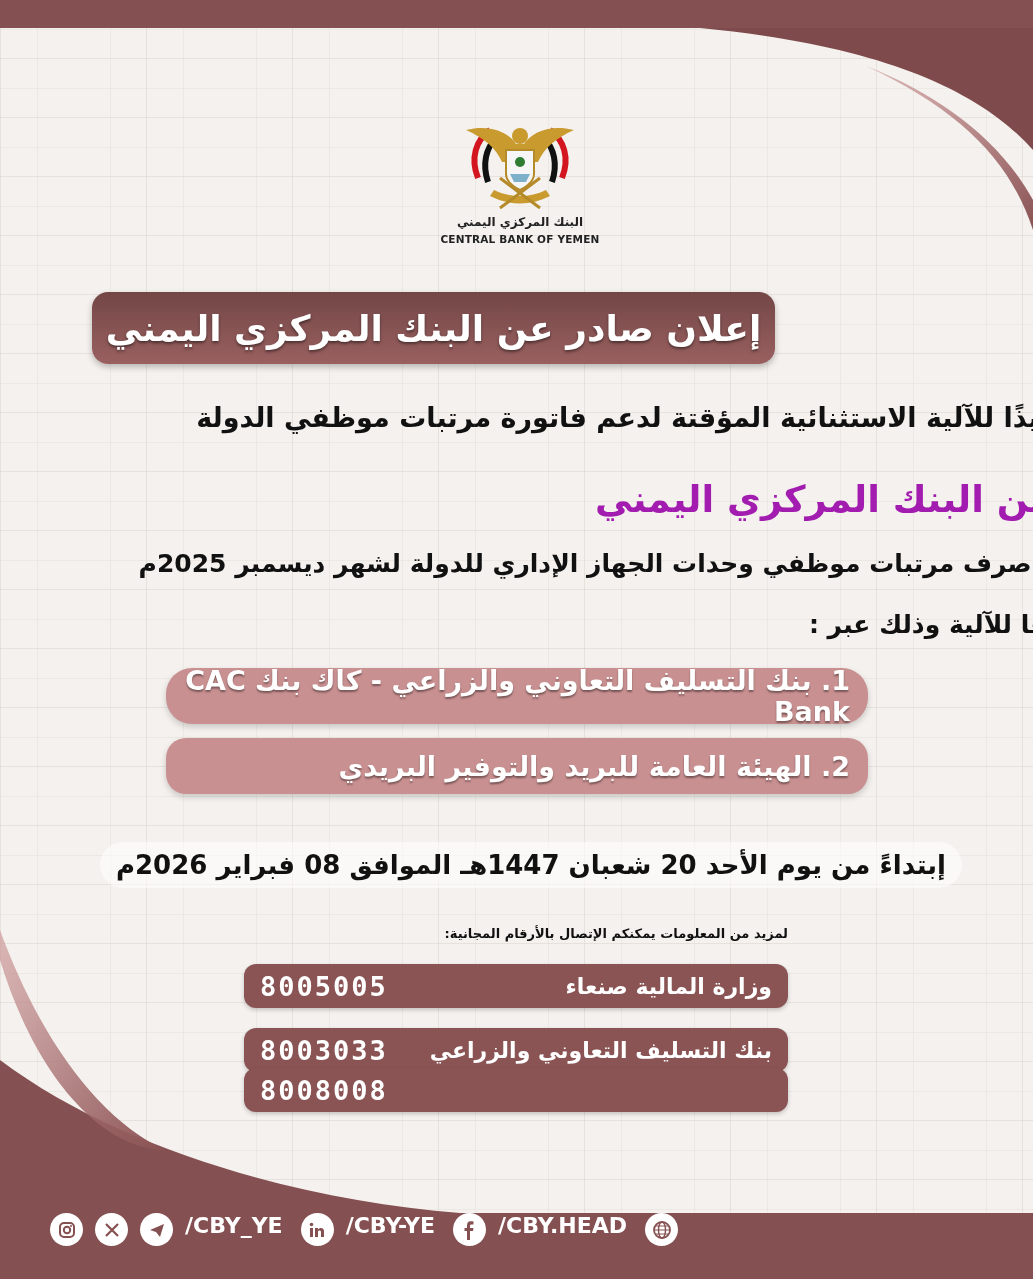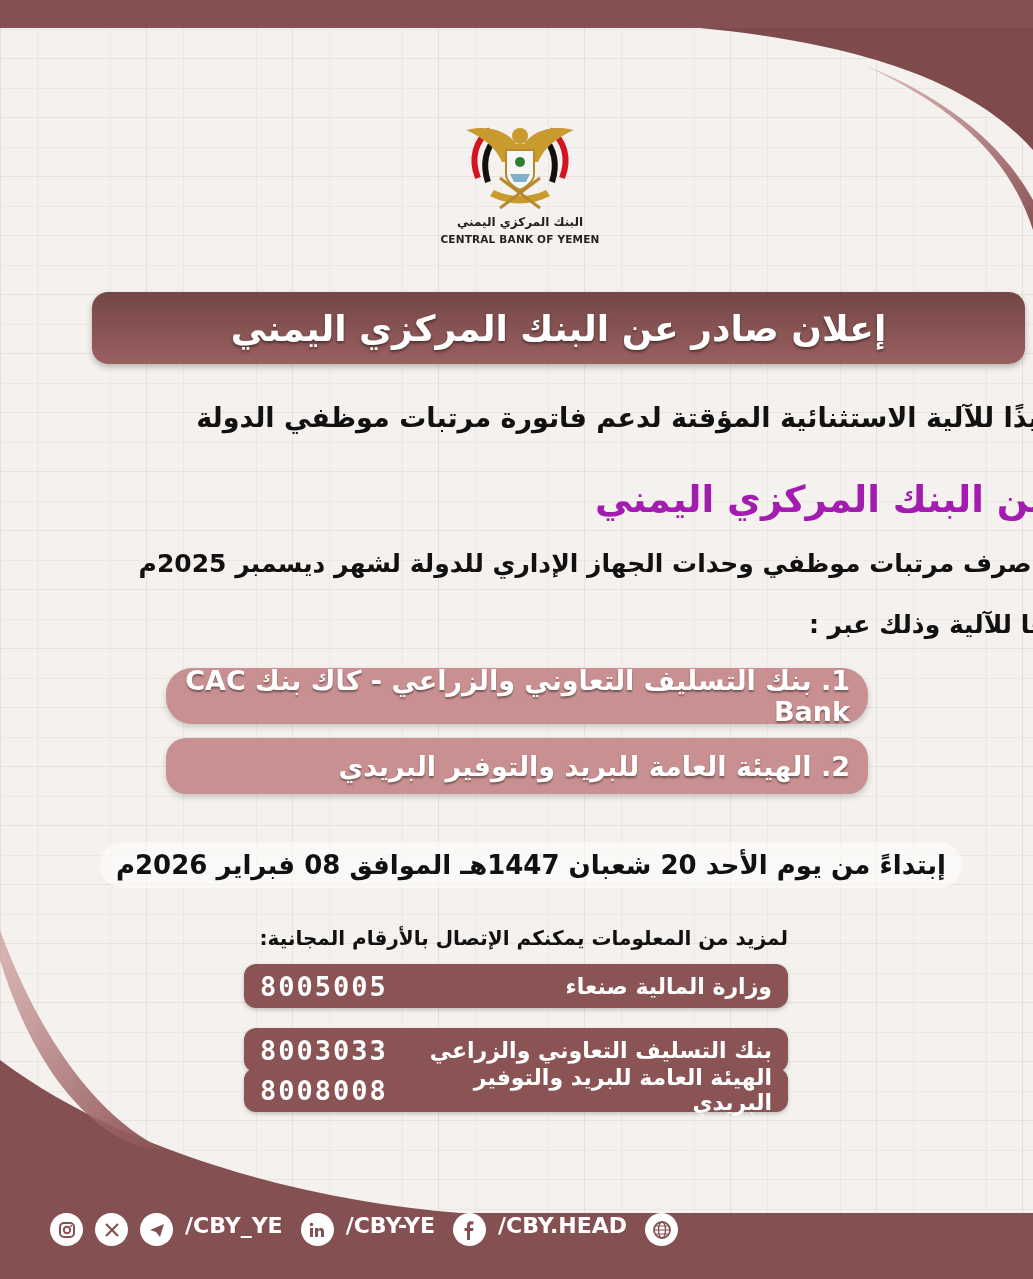--- a/index.html
+++ b/index.html
@@ -11,38 +11,38 @@
       linear-gradient(0deg, rgba(220,212,205,.55) 1px, transparent 1px),
       linear-gradient(90deg, rgba(225,218,210,.4) 1px, transparent 1px),
       linear-gradient(0deg, rgba(225,218,210,.4) 1px, transparent 1px);
     background-size:146px 118px,146px 59px,73px 236px,219px 59px;
     background-position:0 0, 0 0, 37px 20px, 12px 30px;}
   .deco{position:absolute;left:0;top:0;width:1033px;height:1279px;}
   .logo{position:absolute;left:440px;top:118px;width:160px;height:140px;text-align:center;}
   .logo svg{display:block;margin:0 auto;}
   .logo-ar{font-size:12px;font-weight:bold;color:#222;direction:rtl;margin-top:-4px;line-height:20px;}
   .logo-en{font-size:10.5px;font-weight:bold;color:#222;letter-spacing:.2px;line-height:14px;}
-  .title-bar{position:absolute;left:92px;top:292px;width:933px;height:72px;border-radius:16px;
+  .title-bar{position:absolute;left:92px;top:292px;width:683px;height:72px;border-radius:16px;
     background:linear-gradient(180deg,#734646 0%,#9a6060 100%);box-shadow:0 3px 6px rgba(0,0,0,.25);
     display:flex;align-items:center;justify-content:center;}
   .title-bar span{color:#fff;font-size:36px;font-weight:bold;direction:rtl;text-shadow:0 2px 3px rgba(0,0,0,.45);}
   .line{position:absolute;left:0;width:1033px;text-align:right;direction:rtl;color:#111;font-weight:bold;padding-left:47px;}
   .l1{top:402px;font-size:27px;}
   .l2{top:478px;font-size:37px;color:#a21caf;}
   .l3{top:549px;font-size:25px;}
   .l4{top:610px;font-size:25px;}
   .opt{position:absolute;left:166px;width:702px;height:56px;border-radius:20px;
     background:#c99091;box-shadow:0 3px 6px rgba(0,0,0,.18);
     display:flex;align-items:center;justify-content:flex-end;padding-right:18px;box-sizing:border-box;}
   .opt span{color:#fff;font-size:27px;font-weight:bold;direction:rtl;text-shadow:0 2px 2px rgba(0,0,0,.4);}
   .o1{top:668px;border-radius:26px;} .o2{top:738px;}
   .date-pill{position:absolute;left:100px;top:842px;width:862px;height:46px;border-radius:23px;
     background:rgba(255,255,255,.55);display:flex;align-items:center;justify-content:center;}
   .date-pill span{font-size:26px;font-weight:bold;color:#111;direction:rtl;}
-  .info-head{position:absolute;left:240px;width:548px;top:926px;text-align:right;direction:rtl;font-size:20px;font-weight:bold;color:#111;}
+  .info-head{position:absolute;left:240px;width:548px;top:926px;text-align:right;direction:rtl;font-size:13px;font-weight:bold;color:#111;}
   .phone{position:absolute;left:244px;width:544px;height:44px;border-radius:12px;
     background:#8a5354;box-shadow:0 2px 4px rgba(0,0,0,.2);display:flex;align-items:center;justify-content:space-between;padding:0 16px;box-sizing:border-box;gap:8px;}
   .phone .num{color:#fff;font-size:27px;font-weight:bold;letter-spacing:2px;font-family:"DejaVu Sans Mono",monospace;}
   .phone .name{color:#fff;font-size:22px;font-weight:bold;direction:rtl;}
   .p1{top:964px;} .p2{top:1028px;} .p3{top:1068px;}
   .footer{position:absolute;left:0;top:1213px;width:1033px;height:66px;background:#855051;
     display:flex;align-items:flex-start;padding-left:50px;box-sizing:border-box;}
   .ic{width:33px;height:33px;border-radius:50%;background:#fff;display:inline-flex;align-items:center;justify-content:center;margin-right:12px;flex:none;}
   .handle{color:#fff;font-size:22px;font-weight:bold;margin-right:18px;white-space:nowrap;}
 </style>
@@ -109,21 +109,20 @@
 <div class="phone p1">
   <span class="num">8005005</span>
   <span class="name">وزارة المالية صنعاء</span>
 </div>
 <div class="phone p2">
   <span class="num">8003033</span>
   <span class="name">بنك التسليف التعاوني والزراعي</span>
 </div>
 <div class="phone p3">
   <span class="num">8008008</span>
-  <span class="name">الهيئة العامة للبريد والتوفير البريدي</span>
 </div>
 
 <div class="footer">
   <span class="ic">
     <svg width="18" height="18" viewBox="0 0 18 18">
         <rect x="2" y="2" width="14" height="14" rx="4" fill="none" stroke="#855051" stroke-width="2"></rect>
         <circle cx="9" cy="9" r="3.2" fill="none" stroke="#855051" stroke-width="2"></circle>
         <circle cx="13" cy="5" r="1" fill="#855051"></circle>
       </svg>
   </span>

